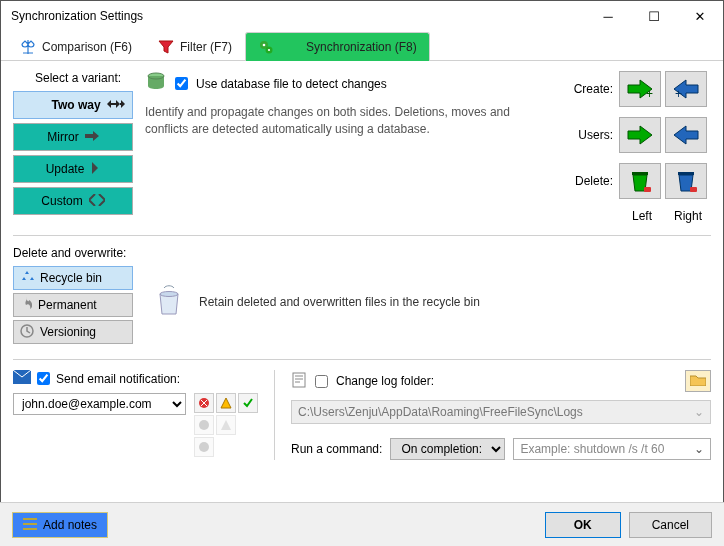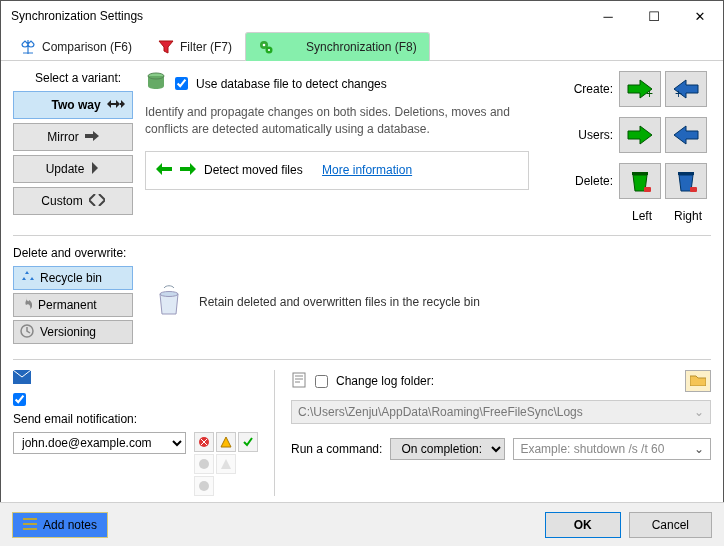--- a/index.html
+++ b/index.html
@@ -6,31 +6,31 @@
 body { background: #fff; width: 724px; height: 546px; overflow: hidden; border: 1px solid #555; }
 
 
 .titlebar { height: 30px; display: flex; align-items: center; padding: 0 0 0 10px; }
 .titlebar .title { flex: 1; }
 .titlebar .win-btn { width: 46px; height: 30px; display: flex; align-items: center; justify-content: center; font-size: 13px; font-family: "Segoe UI Symbol", sans-serif; }
 
 
 .tabbar { height: 30px; display: flex; padding-left: 6px; border-bottom: 1px solid #d0d0d0; background: #fff; }
 .tab { display: flex; align-items: center; gap: 6px; padding: 0 12px; border: 1px solid transparent; border-bottom: none; position: relative; top: 1px; color: #222; }
-.tab.active { border-color: #d0d0d0; background: #86efac; border-radius: 3px 3px 0 0; gap: 32px; }
+.tab.active { border-color: #d0d0d0; background: #22c55e; border-radius: 3px 3px 0 0; gap: 32px; }
 .tab .icon { width: 16px; height: 16px; display: flex; align-items: center; justify-content: center; }
 
 
 .content { padding: 10px 12px 0 12px; }
 
 
 .row1 { display: flex; gap: 12px; }
 .variant-col { width: 120px; }
 .variant-col .lbl { margin-bottom: 6px; margin-left: 22px; }
-.vbtn { width: 100%; height: 28px; margin-bottom: 4px; border: 1px solid #adadad; background: #e5e5e5; display: flex; align-items: center; justify-content: center; gap: 6px; font-weight: 400; cursor: pointer; }
+.vbtn { width: 100%; height: 28px; margin-bottom: 4px; border: 1px solid #adadad; background: #14b8a6; display: flex; align-items: center; justify-content: center; gap: 6px; font-weight: 400; cursor: pointer; }
 .vbtn.selected { background: #cde6f7; border-color: #7eb4ea; font-weight: 700; padding-left: 30px; }
 
 
 .mid-col { flex: 1; }
 .db-line { display: flex; align-items: center; gap: 8px; margin-bottom: 8px; }
 .desc { color: #555; line-height: 1.45; margin-bottom: 12px; }
 .moved-box { border: 1px solid #d0d0d0; padding: 10px; display: flex; align-items: center; gap: 8px; }
 .moved-box a { color: #0066cc; text-decoration: underline; }
 
 
@@ -47,21 +47,21 @@
 
 .del-col { width: 120px; }
 .row2 { display: flex; gap: 20px; align-items: flex-start; }
 .dbtn { width: 100%; height: 24px; margin-bottom: 3px; border: 1px solid #adadad; background: #e1e1e1; display: flex; align-items: center; gap: 6px; padding: 0 6px; cursor: pointer; }
 .dbtn.selected { background: #cde6f7; border-color: #7eb4ea; }
 .del-desc { flex: 1; display: flex; align-items: center; gap: 14px; padding-top: 18px; color: #333; }
 
 
 .row3 { display: flex; gap: 16px; }
 .email-col { width: 245px; }
-.email-head { display: flex; align-items: flex-start; gap: 6px; margin-bottom: 6px; flex-direction: column; }
+.email-head { display: flex; align-items: center; gap: 6px; margin-bottom: 6px; }
 .email-body { display: flex; gap: 8px; }
 .email-body select { flex: 1; height: 22px; border: 1px solid #adadad; padding: 0 4px; background: #fff; }
 .icon-grid { display: grid; grid-template-columns: 20px 20px 20px; grid-auto-rows: 20px; gap: 2px; }
 .icon-grid .ic { border: 1px solid #ccc; background: #f4f4f4; display: flex; align-items: center; justify-content: center; font-size: 10px; }
 .icon-grid .dim { opacity: .45; }
 
 .log-col { flex: 1; border-left: 1px solid #d0d0d0; padding-left: 16px; }
 .log-head { display: flex; align-items: center; gap: 8px; margin-bottom: 8px; }
 .log-head .spacer { flex: 1; }
 .folder-btn { width: 26px; height: 22px; border: 1px solid #adadad; background: #fdf0c8; display:flex; align-items:center; justify-content:center; }
@@ -167,31 +167,20 @@
           <svg width="22" height="22" viewBox="0 0 22 22">
               <ellipse cx="11" cy="5" rx="8" ry="3" fill="#8c8"></ellipse>
               <path d="M3 5v10c0 1.7 3.6 3 8 3s8-1.3 8-3V5" fill="#6a6"></path>
               <ellipse cx="11" cy="5" rx="8" ry="3" fill="none" stroke="#585"></ellipse>
             </svg>
         </span>
         <input type="checkbox" checked="" style="">
         <span>Use database file to detect changes</span>
       </div>
       <div class="desc">Identify and propagate changes on both sides. Deletions, moves and conflicts are detected automatically using a database.</div>
-      <div class="moved-box">
-        <span><svg width="16" height="14" viewBox="0 0 16 14">
-              <path d="M16 5H6V1L0 7l6 6V9h10z" fill="#0a0"></path>
-            </svg></span>
-        <span><svg width="16" height="14" viewBox="0 0 16 14">
-              <path d="M0 5h10V1l6 6-6 6V9H0z" fill="#0a0"></path>
-            </svg></span>
-        <span>Detect moved files</span>
-        &nbsp;
-        <a href="#">More information</a>
-      </div>
     </div>
 
     <div class="actions-col">
       <div class="act-row">
         <div class="act-lbl">Create:</div>
         <div class="act-btn">
             <svg width="28" height="22" viewBox="0 0 28 22">
               <path d="M2 7h12V2l12 9-12 9v-5H2z" fill="#0a0" stroke="#050"></path>
               <text x="20" y="20" font-size="11" fill="#050">+</text>
             </svg>

